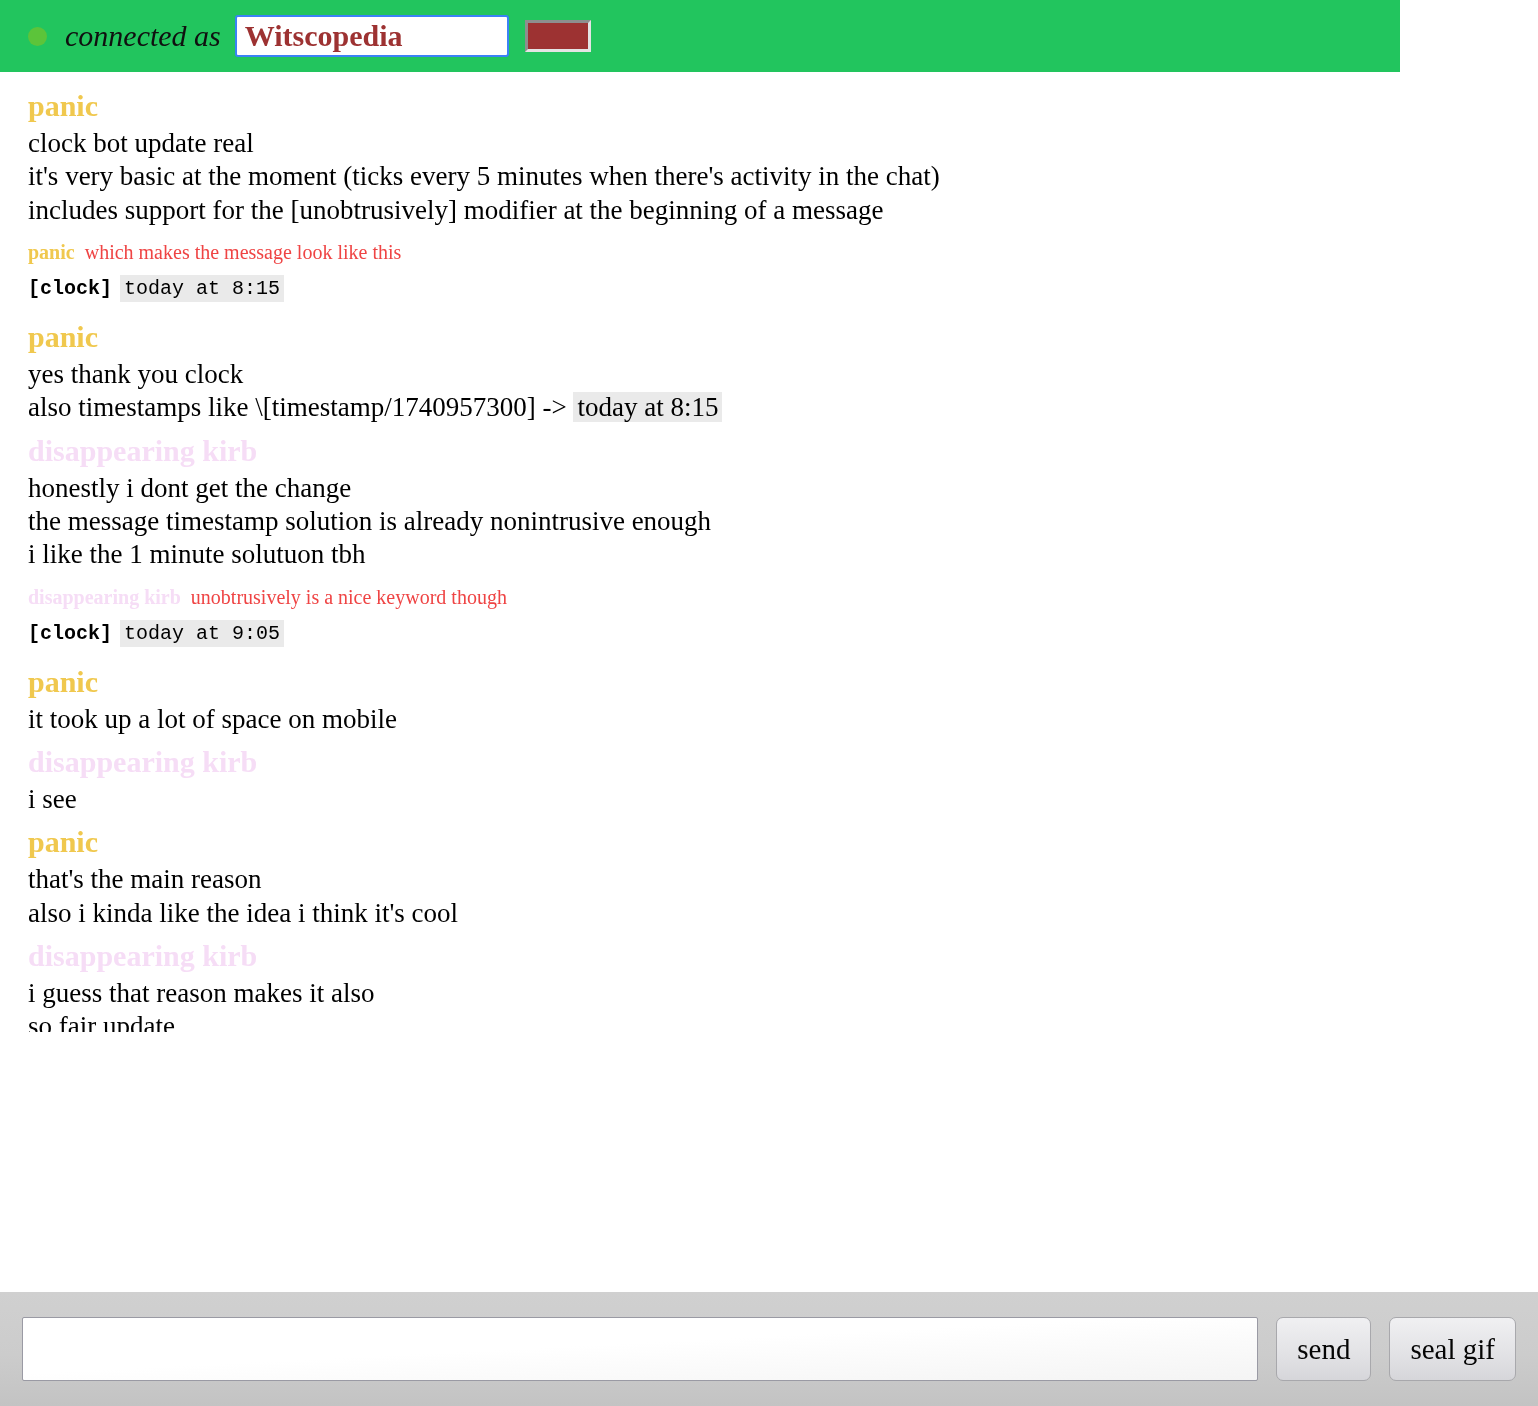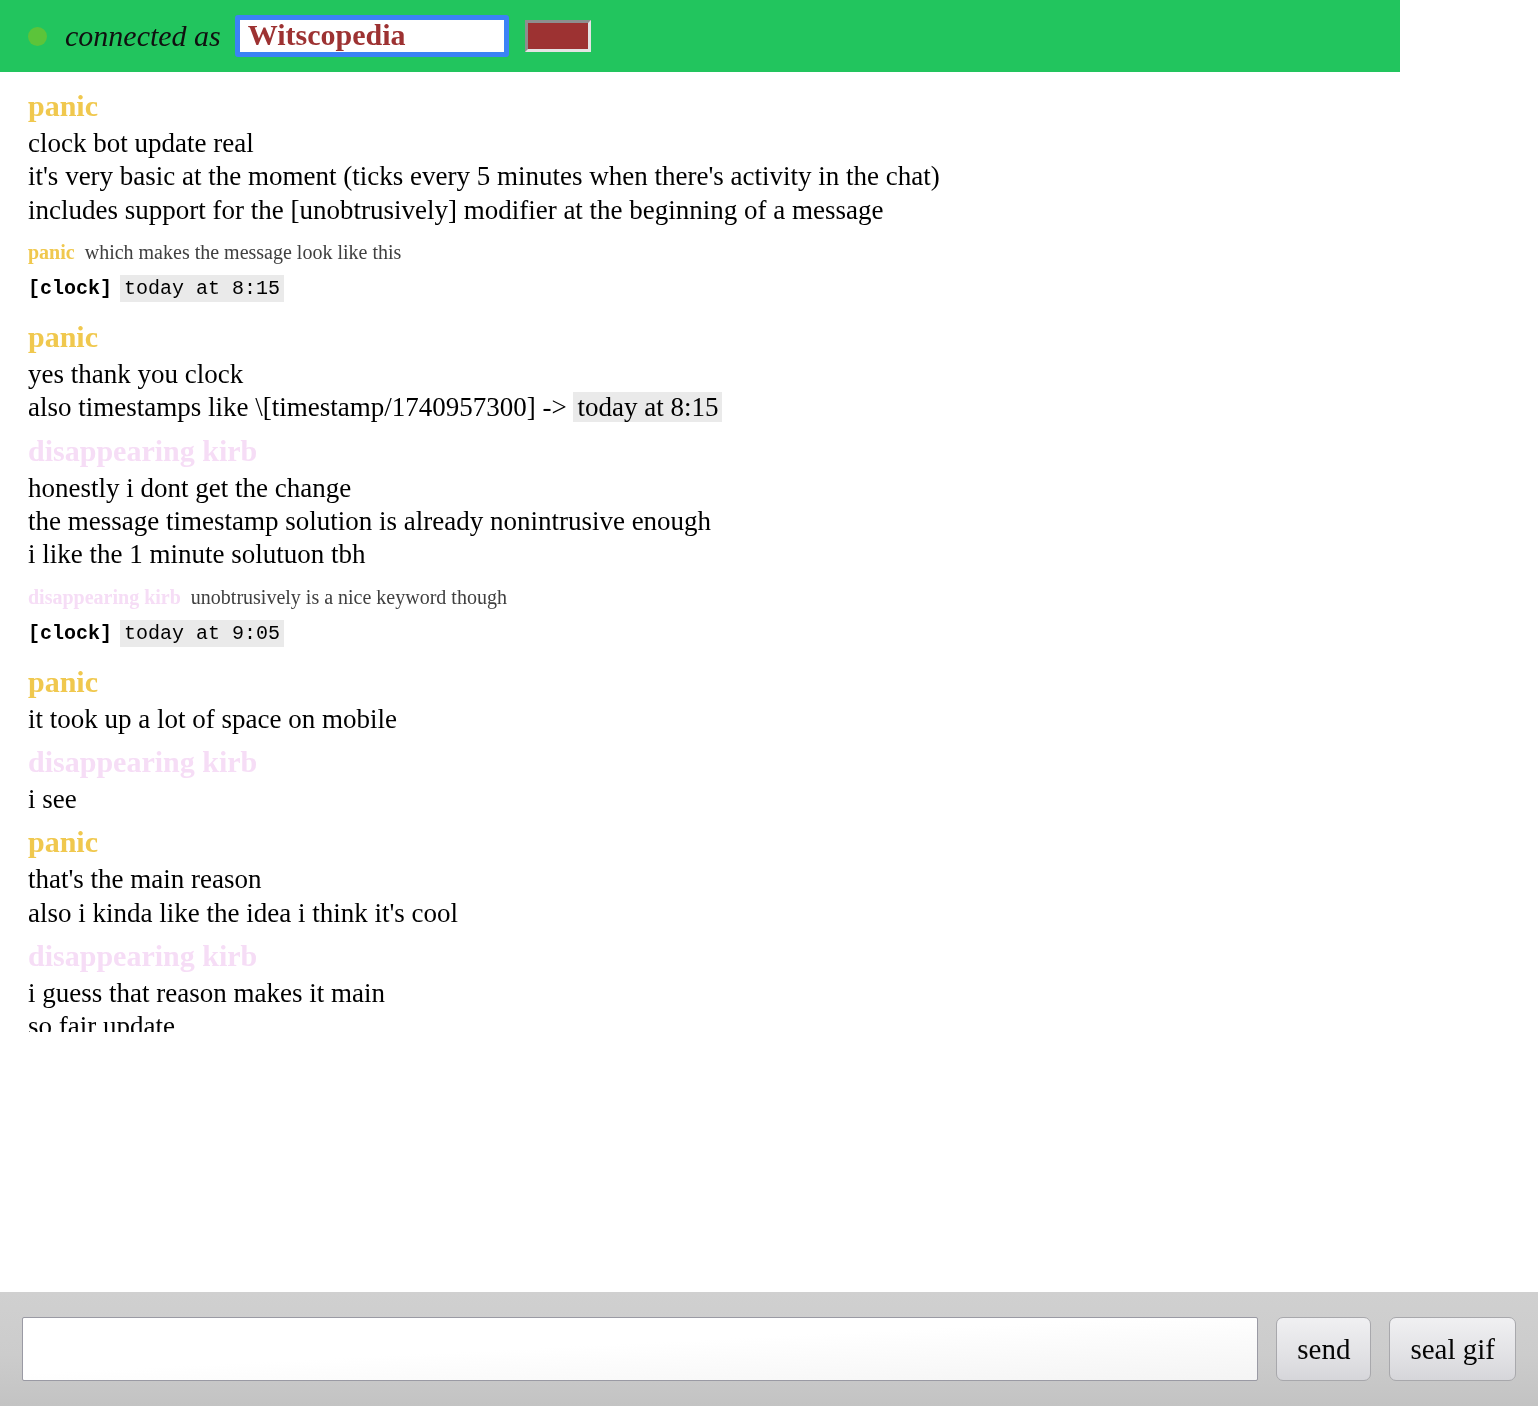--- a/index.html
+++ b/index.html
@@ -41,24 +41,25 @@
     font-size: 30px;
     color: #101010;
     margin-left: 18px;
     white-space: nowrap;
   }
   #nick-field {
     margin-left: 14px;
     width: 274px;
     height: 42px;
     background: #ffffff;
-    border: 5px solid #3b82f6;
+    border: 2px solid #3b82f6;
     border-radius: 3px;
     box-sizing: border-box;
     display: flex;
+    align-items: center;
     padding: 0 8px;
     overflow: hidden;
   }
   #nick-value {
     font-size: 30px;
     font-weight: bold;
     color: #9d3232;
     white-space: nowrap;
     line-height: 1;
   }
@@ -115,21 +116,21 @@
     color: #000000;
     margin: 11px 0 9px 0;
     white-space: nowrap;
   }
   .compact-line .cl-author {
     font-weight: bold;
     margin-right: 10px;
   }
   .compact-line .cl-author.panic { color: #f0c84e; }
   .compact-line .cl-author.kirb  { color: #f6ddf6; }
-  .compact-line .cl-text { color: #404040; }
+  .compact-line .cl-text { color: #ef4444; }
 
   
   .clock-line {
     font-size: 20px;
     line-height: 1.4;
     margin: 9px 0 14px 0;
     white-space: nowrap;
     font-family: Liberation Mono, monospace;
   }
   .clock-line .clock-tag {
@@ -232,21 +233,21 @@
       <div class="author kirb">disappearing kirb</div>
       <div class="body-line">i see</div>
     </div>
     <div class="msg-group">
       <div class="author panic">panic</div>
       <div class="body-line">that's the main reason</div>
       <div class="body-line">also i kinda like the idea i think it's cool</div>
     </div>
     <div class="msg-group">
       <div class="author kirb">disappearing kirb</div>
-      <div class="body-line">i guess that reason makes it main</div>
+      <div class="body-line">i guess that reason makes it also</div>
       <div class="body-line">so fair update</div>
     </div>
   </div>
 
 <div id="composer">
   <input id="compose-input" type="text" placeholder="" style="">
   <button class="composer-btn">send</button>
   <button class="composer-btn">seal gif</button>
 </div>
 

